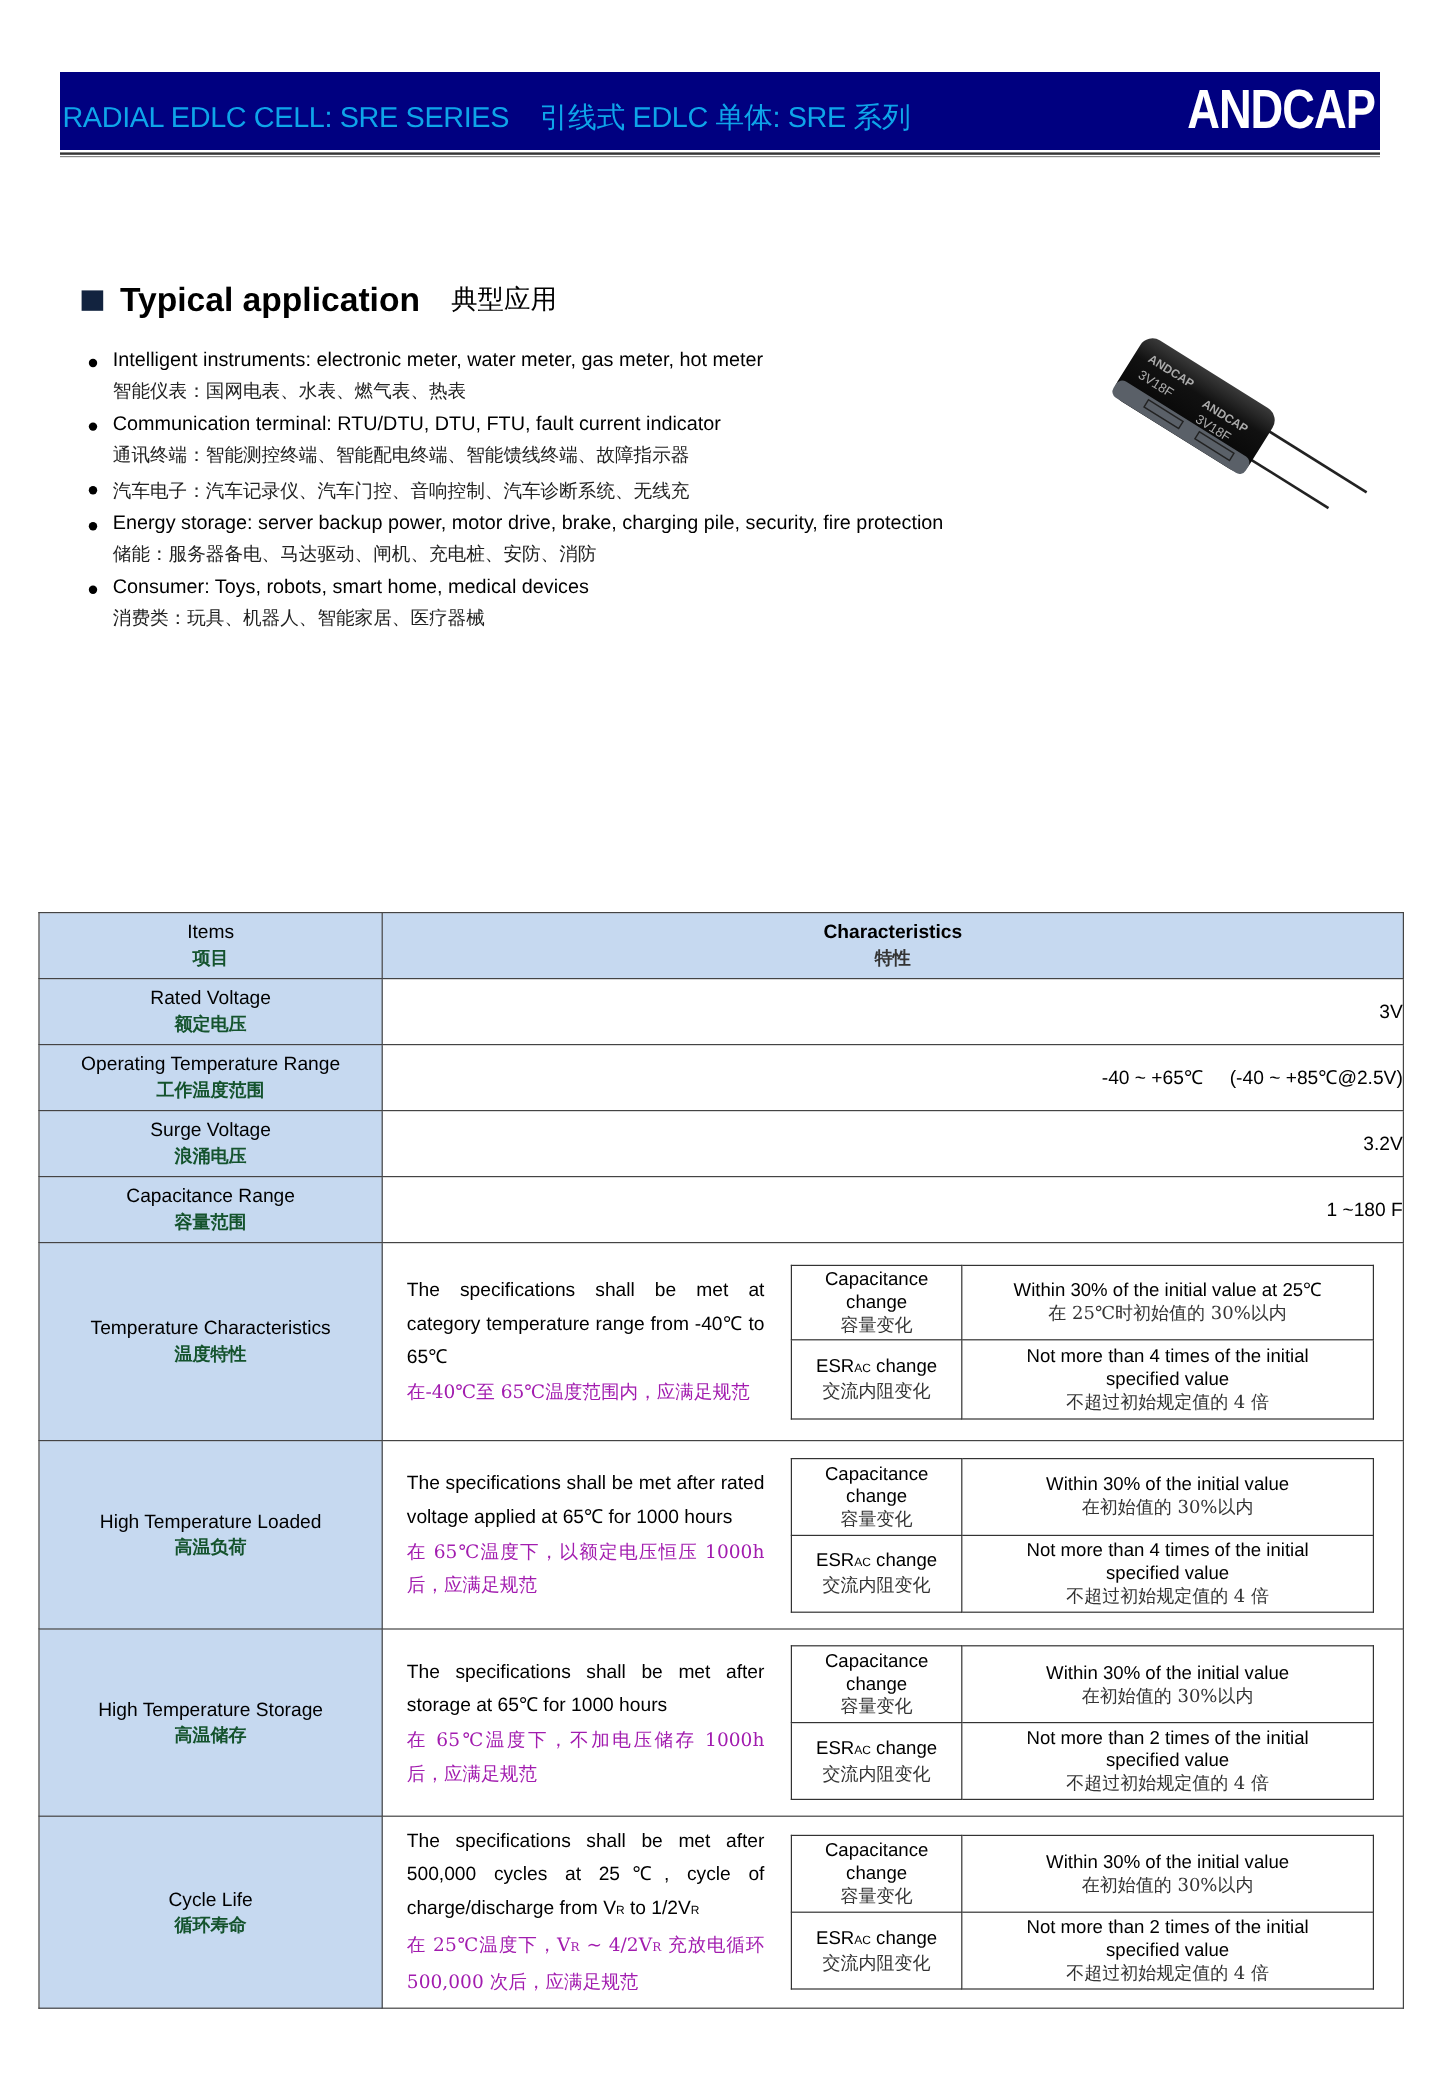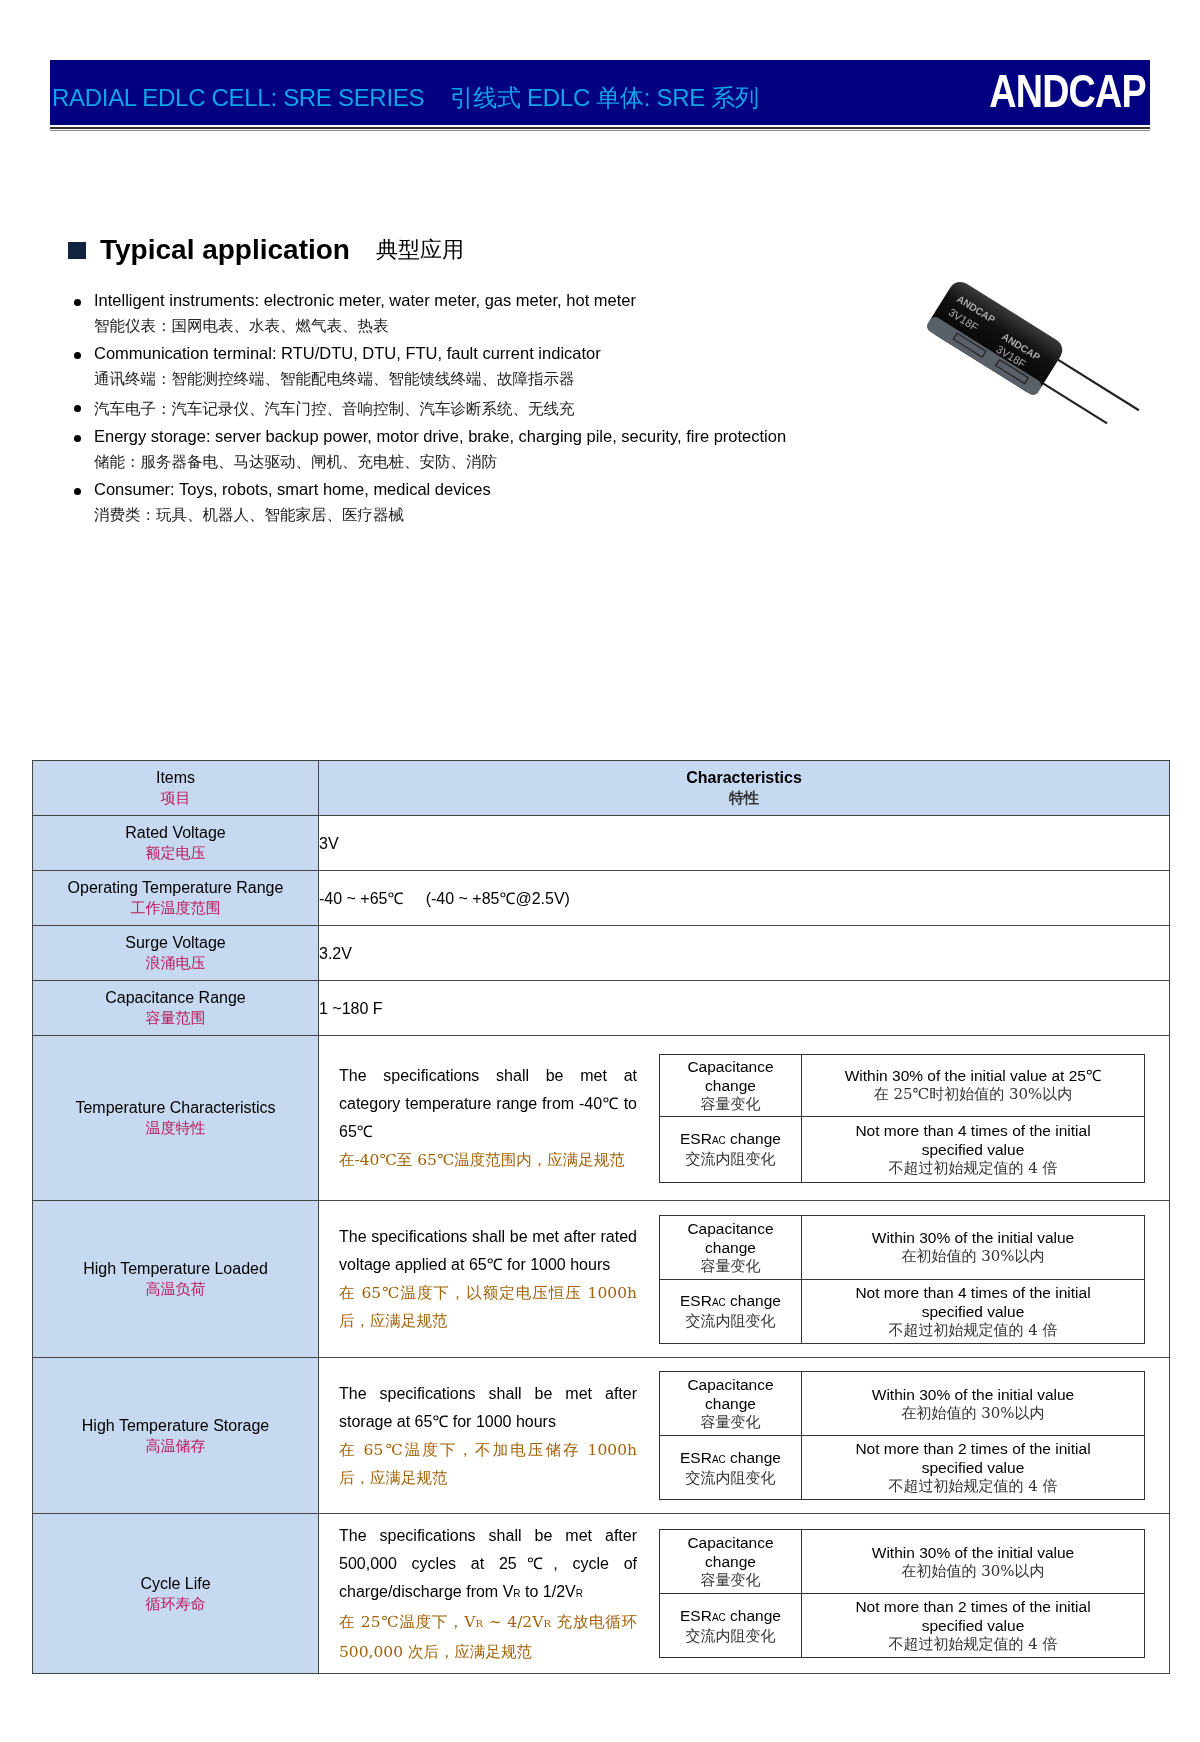--- a/index.html
+++ b/index.html
@@ -26,32 +26,32 @@
   .app-en { font-size: 16.5px; line-height: 21px; }
   .app-cn { font-size: 15.5px; line-height: 27px; font-family: "DejaVu Serif", serif; color: #222; margin-top: 2px; margin-bottom: 3px; }
 
   
   .product { position: absolute; left: 900px; top: 270px; width: 260px; height: 190px; }
 
   
   .spec { position: absolute; left: 32px; top: 760px; width: 1138px; border-collapse: collapse; table-layout: fixed; }
   .spec td, .spec th { border: 1.5px solid #444; vertical-align: middle; }
   .spec .item { width: 286px; background: #c6d9f0; text-align: center; font-size: 16px; font-weight: normal; line-height: 21px; }
-  .spec .val { text-align: left; font-size: 16px; line-height: 21px; background: #fff; }
+  .spec .val { text-align: right; font-size: 16px; line-height: 21px; background: #fff; }
   .spec thead th { background: #c6d9f0; font-weight: bold; font-size: 16px; line-height: 21px; }
   .cn { font-family: "DejaVu Serif", serif; color: #333; font-size: 15px; }
-  .item .cn { color: #be185d; }
+  .item .cn { color: #14532d; font-weight: bold; }
   .row-s { height: 55px; }
   .rowspace { white-space: pre; }
 
   
   .complex { padding: 0 0 0 20px; text-align: left; }
   .cx-wrap { display: flex; align-items: center; }
   .cx-desc { width: 312px; font-size: 16px; line-height: 28px; text-align: justify; padding-right: 14px; }
-  .cx-desc .cn { font-size: 15.5px; color: #a16207; }
+  .cx-desc .cn { font-size: 15.5px; color: #a21caf; }
   .sub { border-collapse: collapse; width: 486px; margin-left: 8px; }
   .sub td { border: 1.5px solid #333; text-align: center; font-size: 15.5px; line-height: 19px; padding: 2px 4px; }
   .sub td.k { width: 142px; }
   .sub .cn { font-size: 15px; }
   .esr small { font-size: 10px; }
   .vsub { font-size: 10px; }
 </style>
 </head>
 <body>
 

